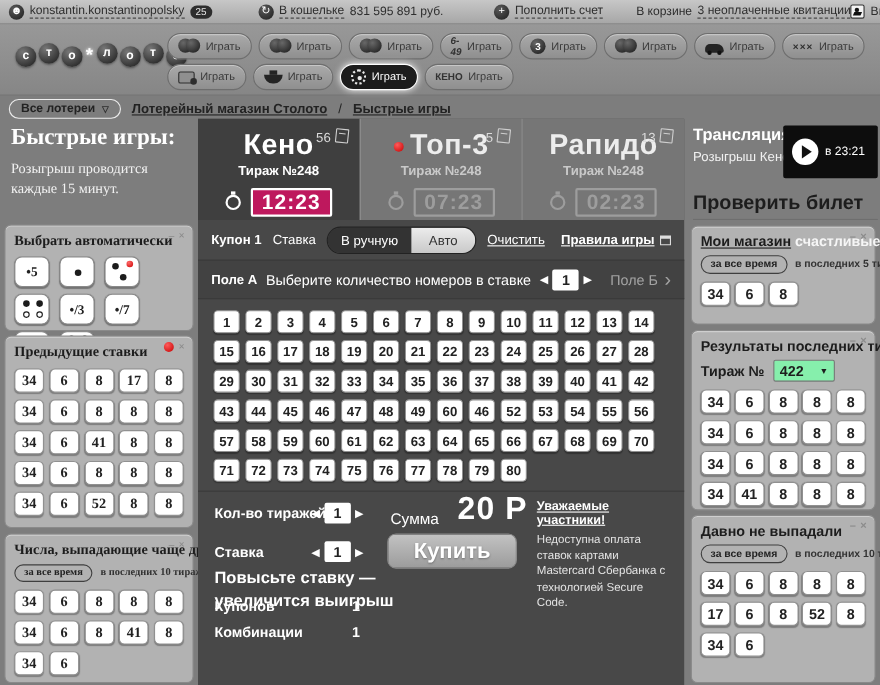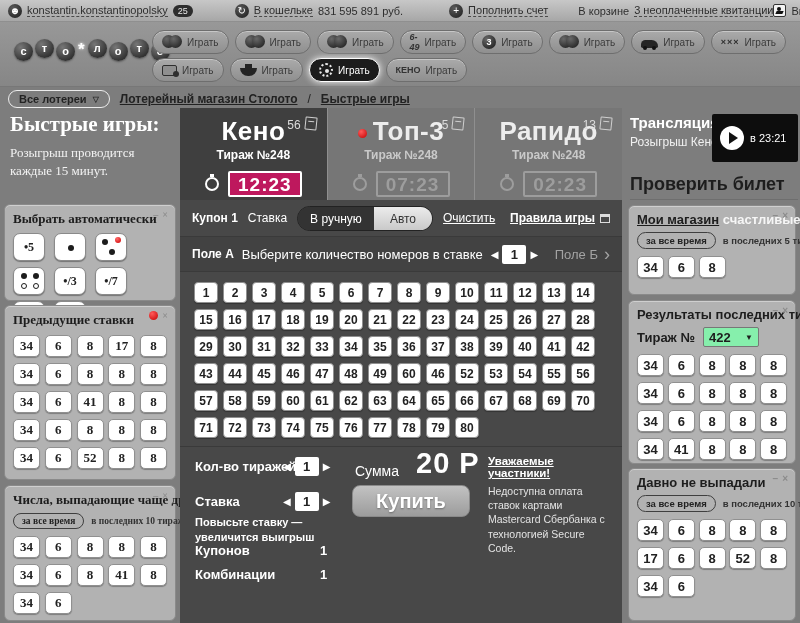--- a/index.html
+++ b/index.html
@@ -184,21 +184,21 @@
 
   .kgrid { display:grid; grid-template-columns:repeat(14,24px); gap:6px 5px; padding:10px 14px 8px 14px; }
   .kgrid .ncell { width:24px; height:21px; font-size:12px; border-radius:4px; cursor:pointer; }
 
   .controls { position:relative; border-top:1px solid #3a3a3a; height:163px; color:#fff; }
   .ct-label { position:absolute; font-size:13px; font-weight:bold; white-space:nowrap; }
   .ct-draws { left:15px; top:12px; }
   .ct-bet { left:15px; top:47px; }
   .st-draws { position:absolute; left:103px; top:10px; }
   .st-bet { position:absolute; left:103px; top:45px; }
-  .ct-hint { position:absolute; left:15px; top:68px; font-size:11px; font-weight:bold; line-height:1.4; }
+  .ct-hint { position:absolute; left:15px; top:68px; font-size:15px; font-weight:bold; line-height:1.4; }
   .ct-coupons-l { left:15px; top:96px; }
   .ct-coupons-v { position:absolute; left:140px; top:96px; font-size:13px; font-weight:bold; }
   .ct-combo-l { left:15px; top:120px; }
   .ct-combo-v { position:absolute; left:140px; top:120px; font-size:13px; font-weight:bold; }
   .ct-sum-l { position:absolute; left:175px; top:16px; font-size:14px; }
   .ct-sum-v { position:absolute; left:236px; top:0; font-size:29px; font-weight:bold; letter-spacing:1px; }
   .buybtn { position:absolute; left:172px; top:38px; width:118px; height:32px; border-radius:8px;
     background:linear-gradient(#c2c2c2,#9c9c9c); border:1px solid #8a8a8a; color:#fff; font-size:20px;
     font-weight:bold; text-align:center; line-height:30px; text-shadow:0 1px 2px rgba(0,0,0,.35); cursor:pointer; }
   .notice { position:absolute; left:308px; top:8px; width:122px; }

